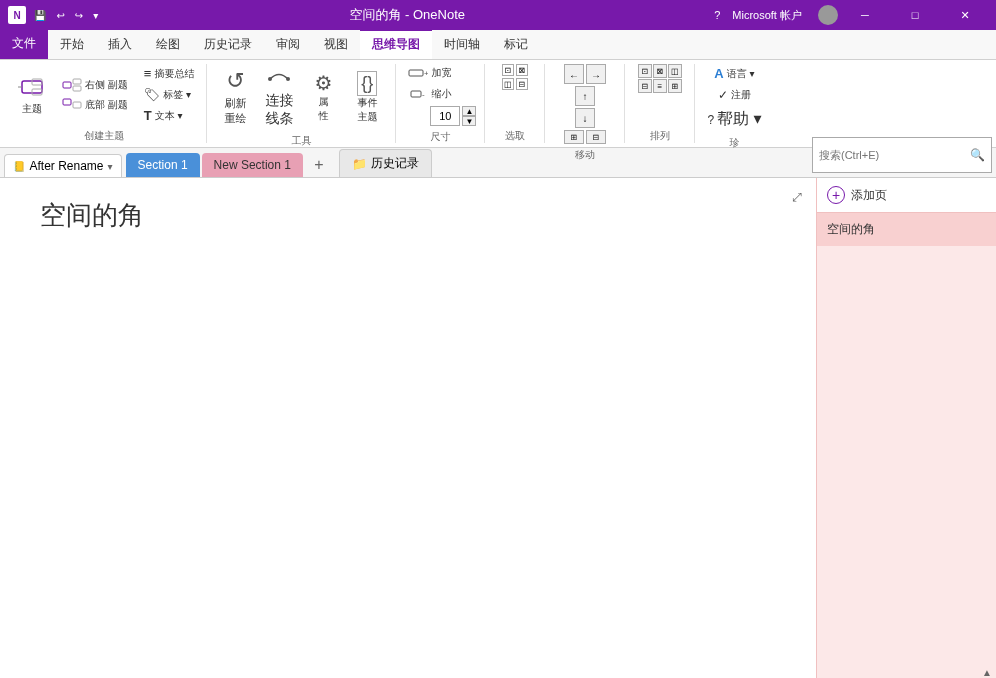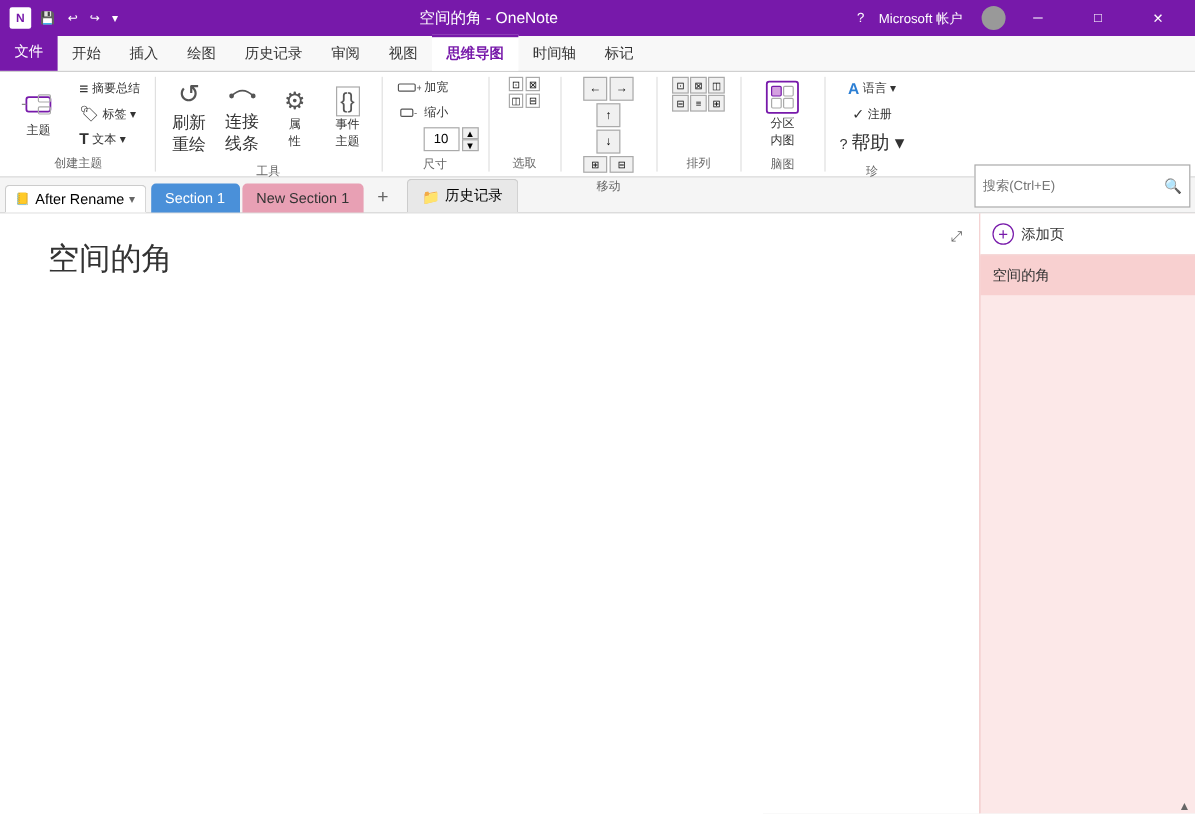--- a/index.html
+++ b/index.html
@@ -349,20 +349,39 @@
         <div style="display:flex;flex-direction:column;align-items:center;gap:1px;">
           <svg width="28" height="28" viewBox="0 0 28 28">
             <rect x="4" y="8" width="20" height="12" rx="2" fill="none" stroke="#7719aa" stroke-width="1.5"></rect>
             <line x1="0" y1="14" x2="4" y2="14" stroke="#888" stroke-width="1"></line>
             <rect x="14" y="6" width="10" height="6" rx="1" fill="none" stroke="#aaa" stroke-width="1"></rect>
             <rect x="14" y="16" width="10" height="6" rx="1" fill="none" stroke="#aaa" stroke-width="1"></rect>
           </svg>
           <span style="font-size:10px;">主题</span>
         </div>
       </div>
+      <div class="ribbon-col">
+        <div class="ribbon-btn-sm">
+          <svg width="20" height="14">
+            <rect x="1" y="4" width="8" height="6" rx="1" fill="none" stroke="#7719aa" stroke-width="1"></rect>
+            <rect x="11" y="1" width="8" height="5" rx="1" fill="none" stroke="#aaa" stroke-width="1"></rect>
+            <rect x="11" y="8" width="8" height="5" rx="1" fill="none" stroke="#aaa" stroke-width="1"></rect>
+          </svg>
+          <span style="font-size:10px;">右侧
+副题</span>
+        </div>
+        <div class="ribbon-btn-sm">
+          <svg width="20" height="14">
+            <rect x="1" y="1" width="8" height="6" rx="1" fill="none" stroke="#7719aa" stroke-width="1"></rect>
+            <rect x="11" y="4" width="8" height="6" rx="1" fill="none" stroke="#aaa" stroke-width="1"></rect>
+          </svg>
+          <span style="font-size:10px;">底部
+副题</span>
+        </div>
+      </div>
       <div class="ribbon-col" style="margin-left:4px;">
         <div class="ribbon-btn-sm">
           <span style="font-size:13px;">≡</span>
           <span style="font-size:10px;">摘要总结</span>
         </div>
         <div class="ribbon-btn-sm">
           <span style="font-size:13px;">🏷</span>
           <span style="font-size:10px;">标签 ▾</span>
         </div>
         <div class="ribbon-btn-sm">
@@ -371,21 +390,21 @@
         </div>
       </div>
     </div>
     <div class="ribbon-group-label">创建主题</div>
   </div>
 
   <div class="ribbon-group">
     <div class="ribbon-group-content">
       <div class="ribbon-btn">
         <div style="font-size:22px;color:#555;margin-bottom:2px;">↺</div>
-        <div style="font-size:14px;">刷新<br>重绘</div>
+        <div style="font-size:11px;">刷新<br>重绘</div>
       </div>
       <div class="ribbon-btn">
         <svg width="26" height="26">
           <path d="M4 13 Q13 4 22 13" stroke="#555" stroke-width="1.5" fill="none"></path>
           <circle cx="4" cy="13" r="2" fill="#555"></circle>
           <circle cx="22" cy="13" r="2" fill="#555"></circle>
         </svg>
         <div style="font-size:14px;">连接<br>线条</div>
       </div>
       <div class="ribbon-btn">
@@ -467,35 +486,20 @@
         <div style="width:14px;height:14px;border:1px solid #aaa;cursor:pointer;font-size:8px;display:flex;align-items:center;justify-content:center;background:#f0f0f0;">⊠</div>
         <div style="width:14px;height:14px;border:1px solid #aaa;cursor:pointer;font-size:8px;display:flex;align-items:center;justify-content:center;background:#f0f0f0;">◫</div>
         <div style="width:14px;height:14px;border:1px solid #aaa;cursor:pointer;font-size:8px;display:flex;align-items:center;justify-content:center;background:#f0f0f0;">⊟</div>
         <div style="width:14px;height:14px;border:1px solid #aaa;cursor:pointer;font-size:8px;display:flex;align-items:center;justify-content:center;background:#f0f0f0;">≡</div>
         <div style="width:14px;height:14px;border:1px solid #aaa;cursor:pointer;font-size:8px;display:flex;align-items:center;justify-content:center;background:#f0f0f0;">⊞</div>
       </div>
     </div>
     <div class="ribbon-group-label">排列</div>
   </div>
 
-  <div class="ribbon-group" style="width:70px;">
-    <div class="ribbon-group-content">
-      <div class="ribbon-btn">
-        <svg width="30" height="30">
-          <rect x="2" y="2" width="26" height="26" rx="2" fill="none" stroke="#7719aa" stroke-width="1.5"></rect>
-          <rect x="6" y="6" width="8" height="8" rx="1" fill="#d4a0e0" stroke="#7719aa" stroke-width="1"></rect>
-          <rect x="16" y="6" width="8" height="8" rx="1" fill="none" stroke="#aaa" stroke-width="1"></rect>
-          <rect x="6" y="16" width="8" height="8" rx="1" fill="none" stroke="#aaa" stroke-width="1"></rect>
-          <rect x="16" y="16" width="8" height="8" rx="1" fill="none" stroke="#aaa" stroke-width="1"></rect>
-        </svg>
-        <div style="font-size:10px;">分区<br>内图</div>
-      </div>
-    </div>
-    <div class="ribbon-group-label">脑图</div>
-  </div>
 
   <div class="ribbon-group" style="border-right:none;">
     <div class="ribbon-group-content" style="flex-direction:column;gap:3px;">
       <div class="ribbon-btn-sm">
         <span style="font-size:13px;font-weight:bold;color:#2c7fd4;">A</span>
         <span style="font-size:10px;">语言 ▾</span>
       </div>
       <div class="ribbon-btn-sm">
         <span style="font-size:12px;">✓</span>
         <span style="font-size:10px;">注册</span>

